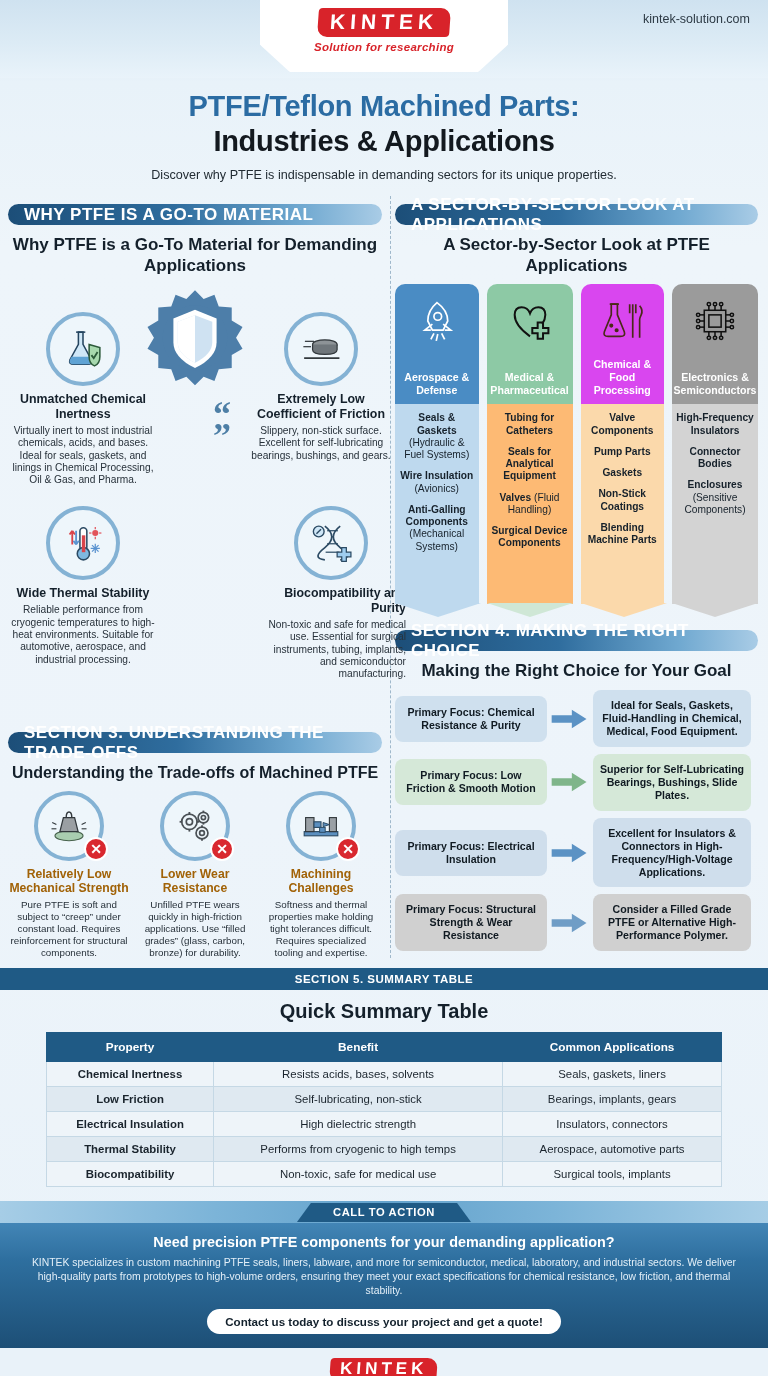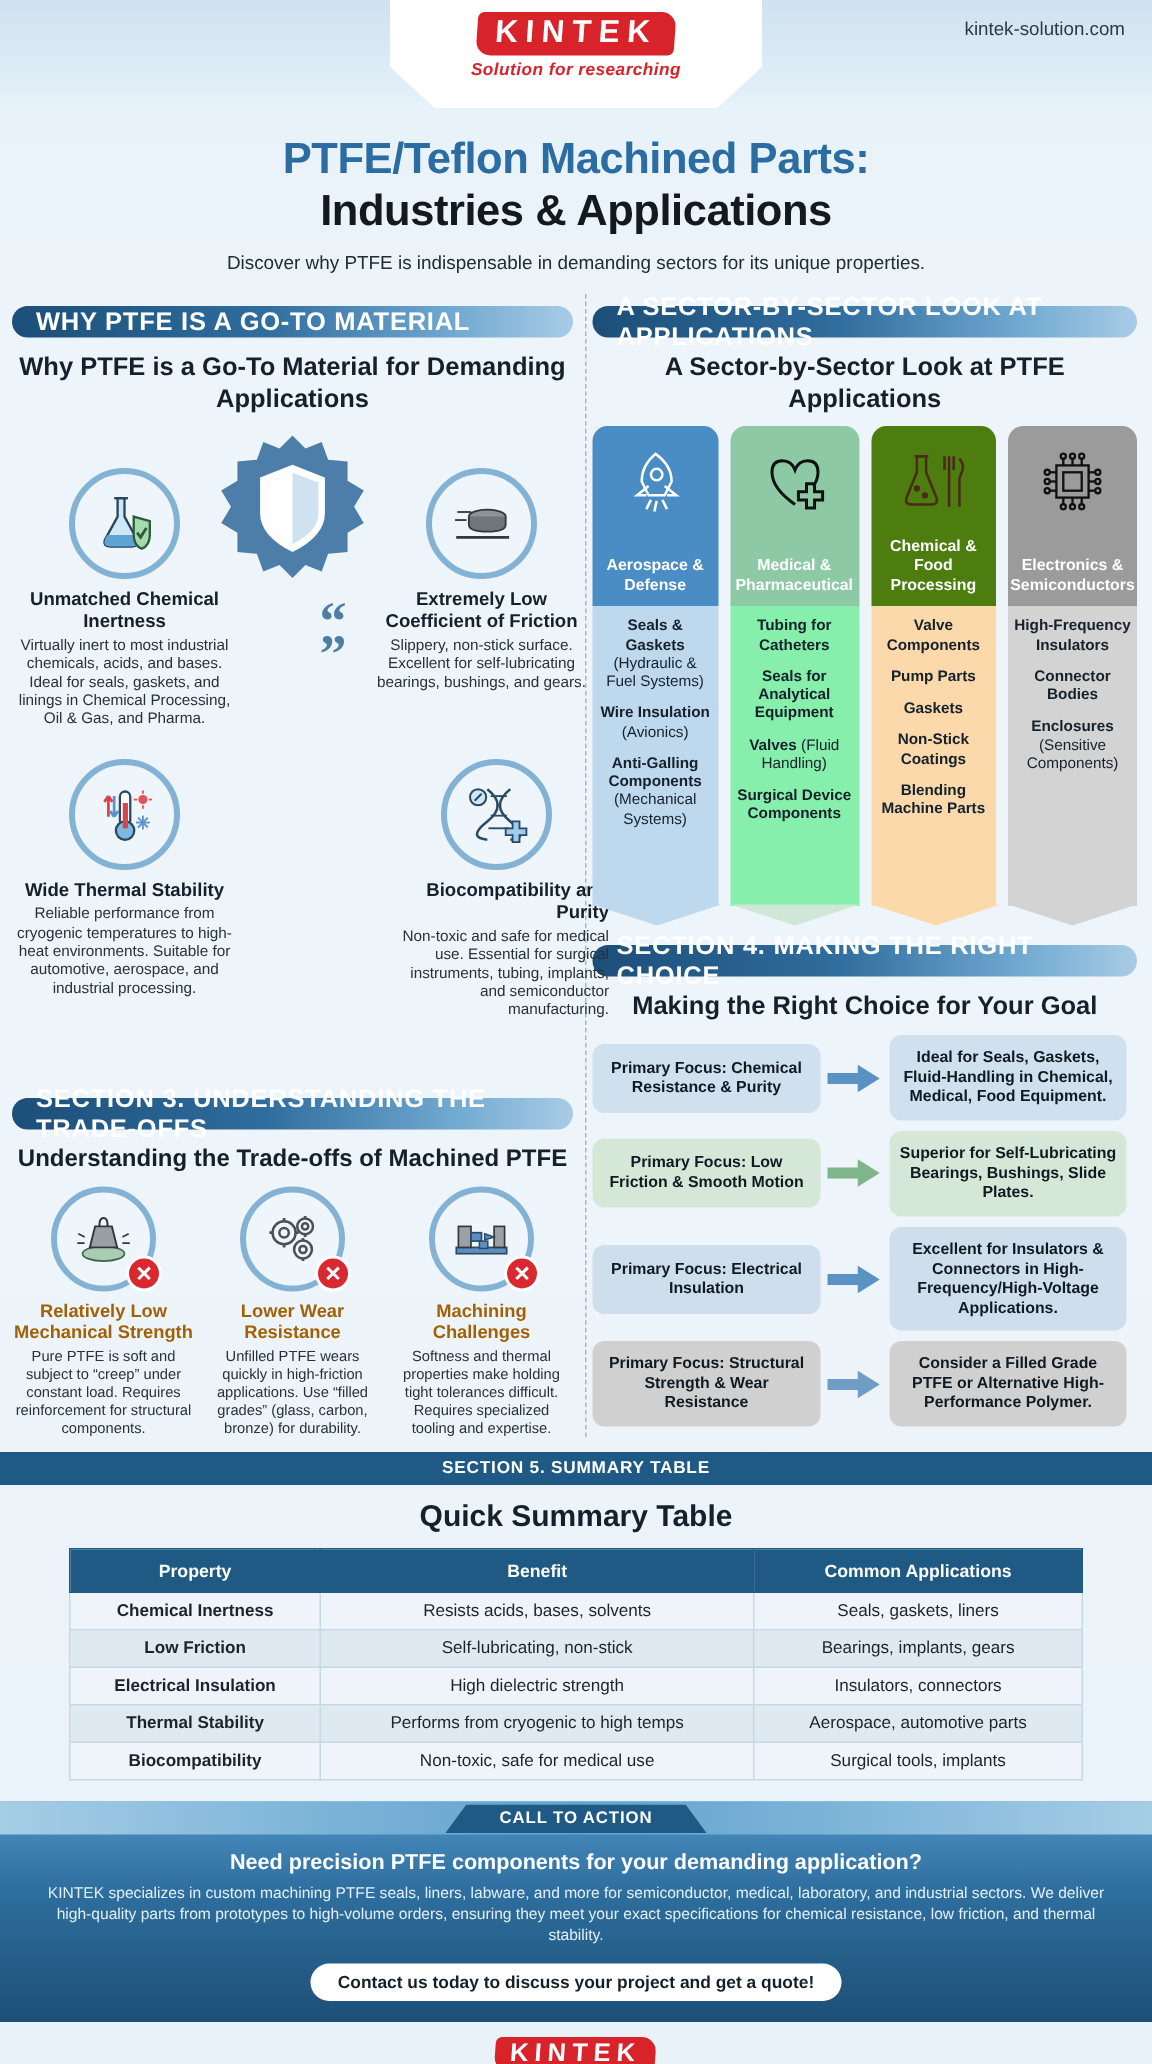--- a/index.html
+++ b/index.html
@@ -559,30 +559,30 @@
       <div class="sector">
         <div class="sector-head" style="background:#8dc9a5">
           <div class="sector-icon">
             <svg viewBox="0 0 60 60" width="46" height="46" fill="none" stroke="#111111" stroke-width="2.6">
               <path d="M30 50 Q10 36 10 22 Q10 12 19 12 Q27 12 30 20 Q33 12 41 12 Q50 12 50 22 Q50 28 46 34"></path>
               <path d="M40 32 h7 v7 h7 v7 h-7 v7 h-7 v-7 h-7 v-7 h7 z"></path>
             </svg>
           </div>
           <div>Medical &amp; Pharmaceutical</div>
         </div>
-        <div class="sector-body" style="background:#86efac; --tipcolor:#cfe7d6">
+        <div class="sector-body" style="background:#fdba74; --tipcolor:#cfe7d6">
           <div class="itm"><span>Tubing for Catheters</span> <span class="n"></span></div>
           <div class="itm"><span>Seals for Analytical Equipment</span> <span class="n"></span></div>
           <div class="itm"><span>Valves</span> <span class="n">(Fluid Handling)</span></div>
           <div class="itm"><span>Surgical Device Components</span> <span class="n"></span></div>
         </div>
       </div>
 
       <div class="sector">
-        <div class="sector-head" style="background:#4d7c0f">
+        <div class="sector-head" style="background:#d946ef">
           <div class="sector-icon">
             <svg viewBox="0 0 60 60" width="46" height="46" fill="none" stroke="#4a2a18" stroke-width="2.2">
               <path d="M16 8 L16 22 L7 44 Q5 50 12 50 L28 50 Q35 50 33 44 L24 22 L24 8 Z"></path>
               <line x1="14" y1="8" x2="26" y2="8"></line>
               <circle cx="16" cy="36" r="1.6" fill="#4a2a18"></circle>
                 <circle cx="23" cy="42" r="1.6" fill="#4a2a18"></circle>
               <path d="M40 8 L40 20 M44 8 L44 20 M48 8 L48 20 M44 20 L44 52"></path>
               <path d="M53 10 Q58 16 55 22 Q53 26 53 28 L53 52"></path>
             </svg>
           </div>

